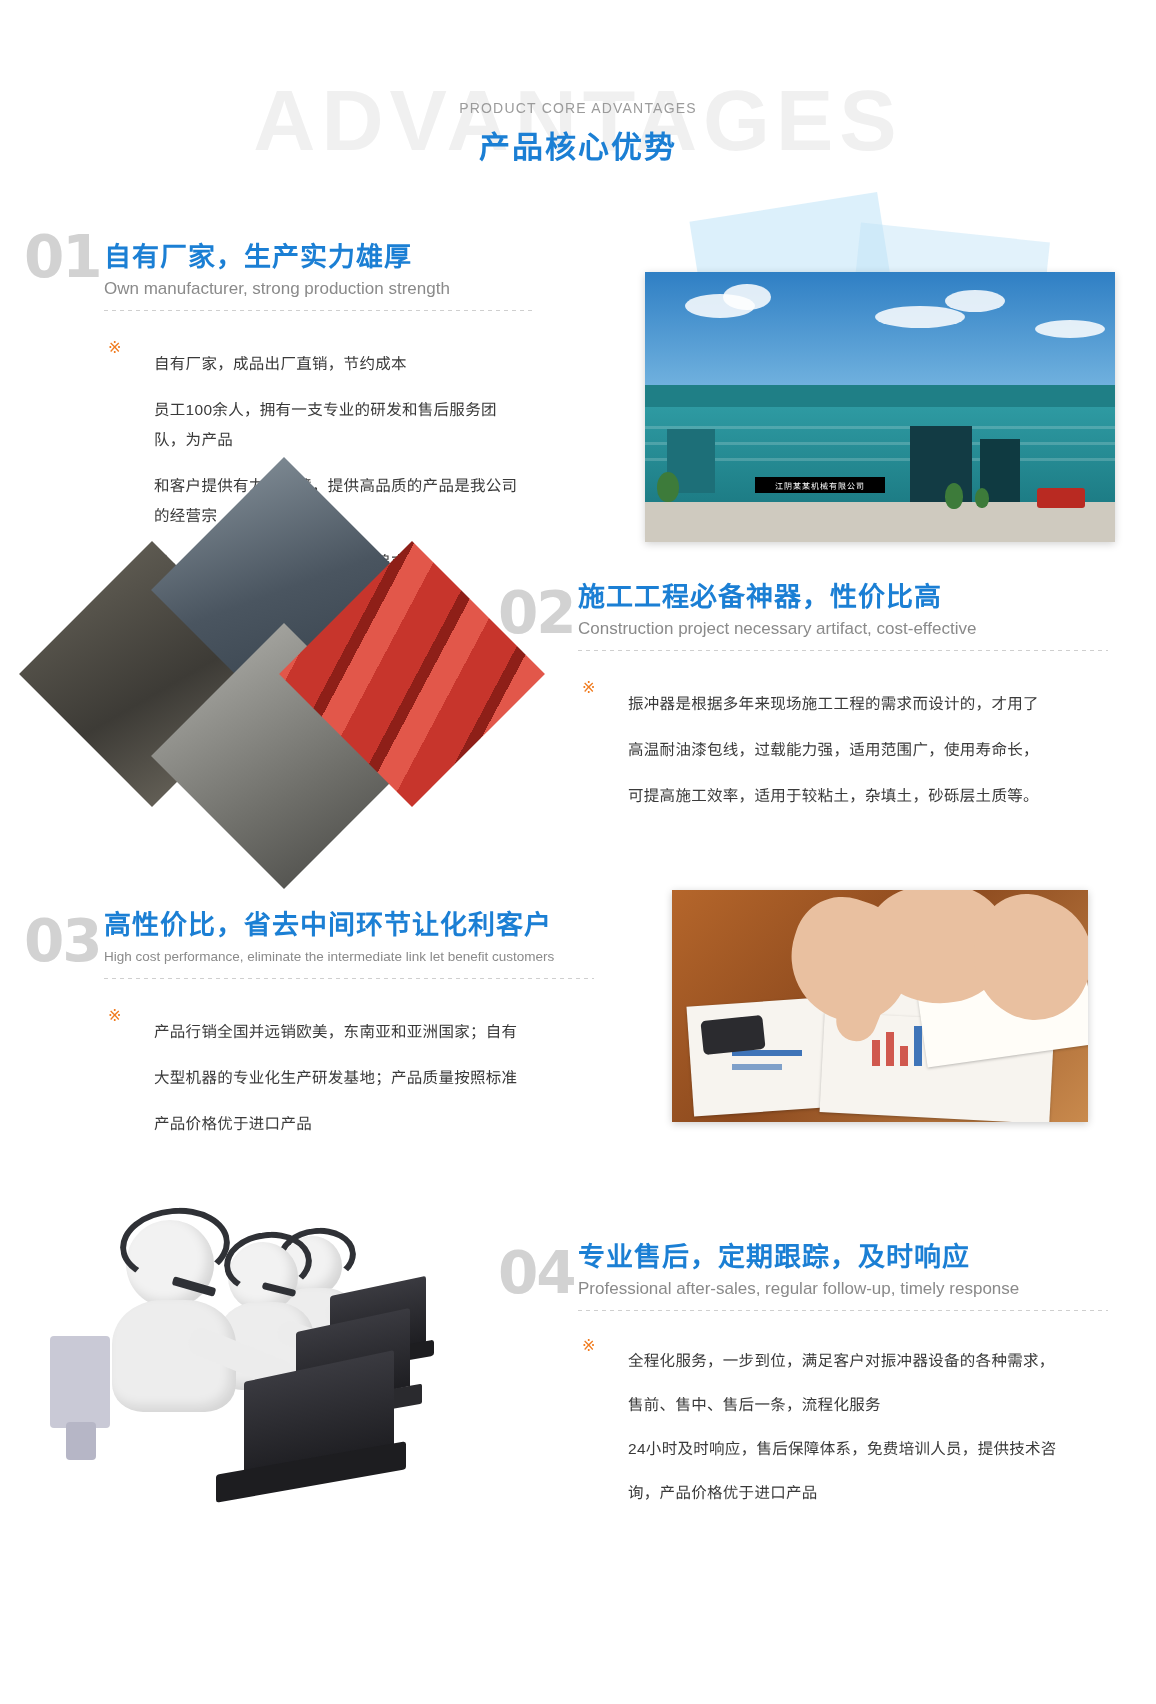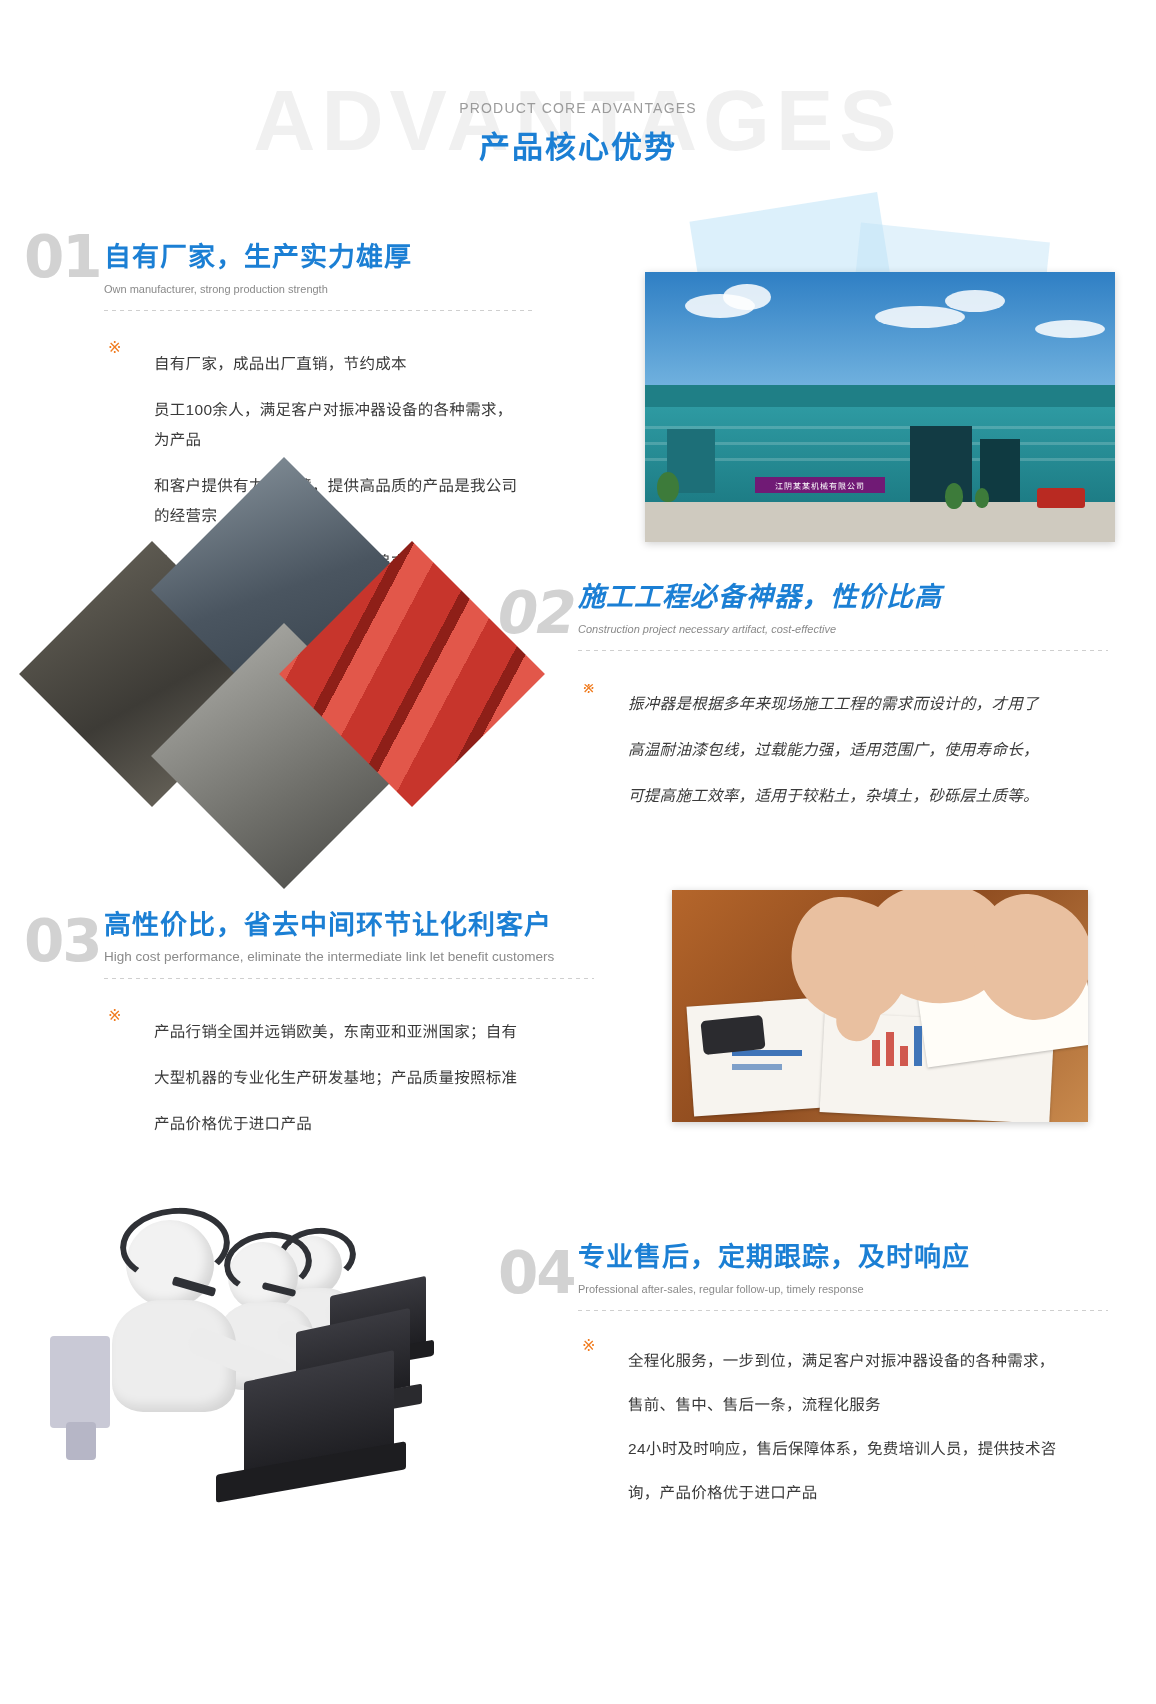--- a/index.html
+++ b/index.html
@@ -31,21 +31,21 @@
   .txt-col{position:absolute;}
   .num{
     position:absolute;font-size:58px;font-weight:bold;color:#d2d2d2;
     line-height:58px;letter-spacing:-2px;font-family:"DejaVu Sans",sans-serif;
   }
   .title-cn{
     font-size:27px;font-weight:bold;color:#1b7fd4;letter-spacing:1px;
     line-height:34px;white-space:nowrap;
   }
   .title-en{
-    font-size:11px;color:#8a8a8a;line-height:22px;margin-top:4px;
+    font-size:17px;color:#8a8a8a;line-height:22px;margin-top:4px;
     white-space:nowrap;
   }
   .divider{
     margin-top:10px;height:1px;width:100%;
     background-image:linear-gradient(to right,#cfcfcf 0 4px,transparent 4px 8px);
     background-size:8px 1px;background-repeat:repeat-x;
   }
   .body-row{display:flex;margin-top:22px;}
   .star{
     color:#f07d22;font-size:16px;line-height:30px;width:30px;flex:none;
@@ -65,21 +65,21 @@
     background:linear-gradient(#2f7fc4,#79b8e2);}
   .cloud{position:absolute;background:#ffffff;border-radius:50%;opacity:.85;}
   .factory-roof{position:absolute;left:0;top:40%;width:100%;height:10%;
     background:#1f7f86;}
   .factory-body{position:absolute;left:0;top:47%;width:100%;height:38%;
     background:linear-gradient(#2e9aa2,#1d7c85);}
   .factory-stripe{position:absolute;left:0;width:100%;height:3px;background:rgba(255,255,255,.18);}
   .factory-door{position:absolute;background:#123b44;}
   .factory-ground{position:absolute;left:0;bottom:0;width:100%;height:15%;
     background:#cfcabf;}
-  .factory-sign{position:absolute;background:#701a75;color:#fff;font-size:8px;
+  .factory-sign{position:absolute;background:#000000;color:#fff;font-size:8px;
     display:flex;align-items:center;justify-content:center;letter-spacing:1px;}
   .car{position:absolute;background:#b92a22;border-radius:3px;}
   .tree{position:absolute;background:#3d7b3a;border-radius:50% 50% 45% 45%;}
 
   
   .diamond-wrap{position:absolute;}
   .dm{position:absolute;width:188px;height:188px;transform:rotate(45deg);overflow:hidden;}
   .dm-inner{width:100%;height:100%;transform:rotate(-45deg) scale(1.45);}
 
   
@@ -118,21 +118,21 @@
     <div class="num" style="left:24px;top:16px;">01</div>
 
     <div class="txt-col" style="left:104px;top:28px;width:430px;">
       <div class="title-cn">自有厂家，生产实力雄厚</div>
       <div class="title-en">Own manufacturer, strong production strength</div>
       <div class="divider"></div>
       <div class="body-row">
         <div class="star">※</div>
         <div class="body-text">
           <p>自有厂家，成品出厂直销，节约成本</p>
-          <p>员工100余人，满足客户对振冲器设备的各种需求，为产品</p>
+          <p>员工100余人，拥有一支专业的研发和售后服务团队，为产品</p>
           <p>和客户提供有力的保障，提供高品质的产品是我公司的经营宗</p>
           <p>旨，精良的产品是我公司永远的追求</p>
         </div>
       </div>
     </div>
 
     <div class="deco" style="left:700px;top:-6px;width:190px;height:150px;transform:rotate(-9deg);opacity:.55;"></div>
     <div class="deco" style="left:850px;top:20px;width:190px;height:200px;transform:rotate(6deg);opacity:.45;"></div>
 
     <div class="photo" style="left:645px;top:60px;width:470px;height:270px;box-shadow:0 2px 8px rgba(0,0,0,.18);">
@@ -152,21 +152,21 @@
       <div class="factory-door" style="left:22px;top:58%;width:48px;height:24%;background:#1d6f78;"></div>
       <div class="factory-ground"></div>
       <div class="factory-sign" style="left:110px;top:76%;width:130px;height:16px;">江阴某某机械有限公司</div>
       <div class="car" style="left:392px;top:80%;width:48px;height:20px;"></div>
       <div class="tree" style="left:300px;top:78%;width:18px;height:26px;"></div>
       <div class="tree" style="left:330px;top:80%;width:14px;height:20px;"></div>
       <div class="tree" style="left:12px;top:74%;width:22px;height:30px;"></div>
     </div>
   </div>
 
-  <div class="block" style="left:0;top:520px;width:1156px;height:330px;font-style:italic;">
+  <div class="block" style="left:0;top:520px;width:1156px;height:330px;">
 
     <div class="deco" style="left:268px;top:-4px;width:88px;height:88px;transform:rotate(45deg);opacity:.6;"></div>
 
     <div class="diamond-wrap" style="left:18px;top:18px;width:470px;height:310px;">
       <div class="dm" style="left:40px;top:42px;">
         <div class="dm-inner" style="background:linear-gradient(150deg,#6e6a5f,#3d3b36 55%,#7d786c);"></div>
       </div>
       <div class="dm" style="left:172px;top:-42px;">
         <div class="dm-inner" style="background:linear-gradient(160deg,#8e9aa3,#4a5560 50%,#2f3a44);"></div>
       </div>

